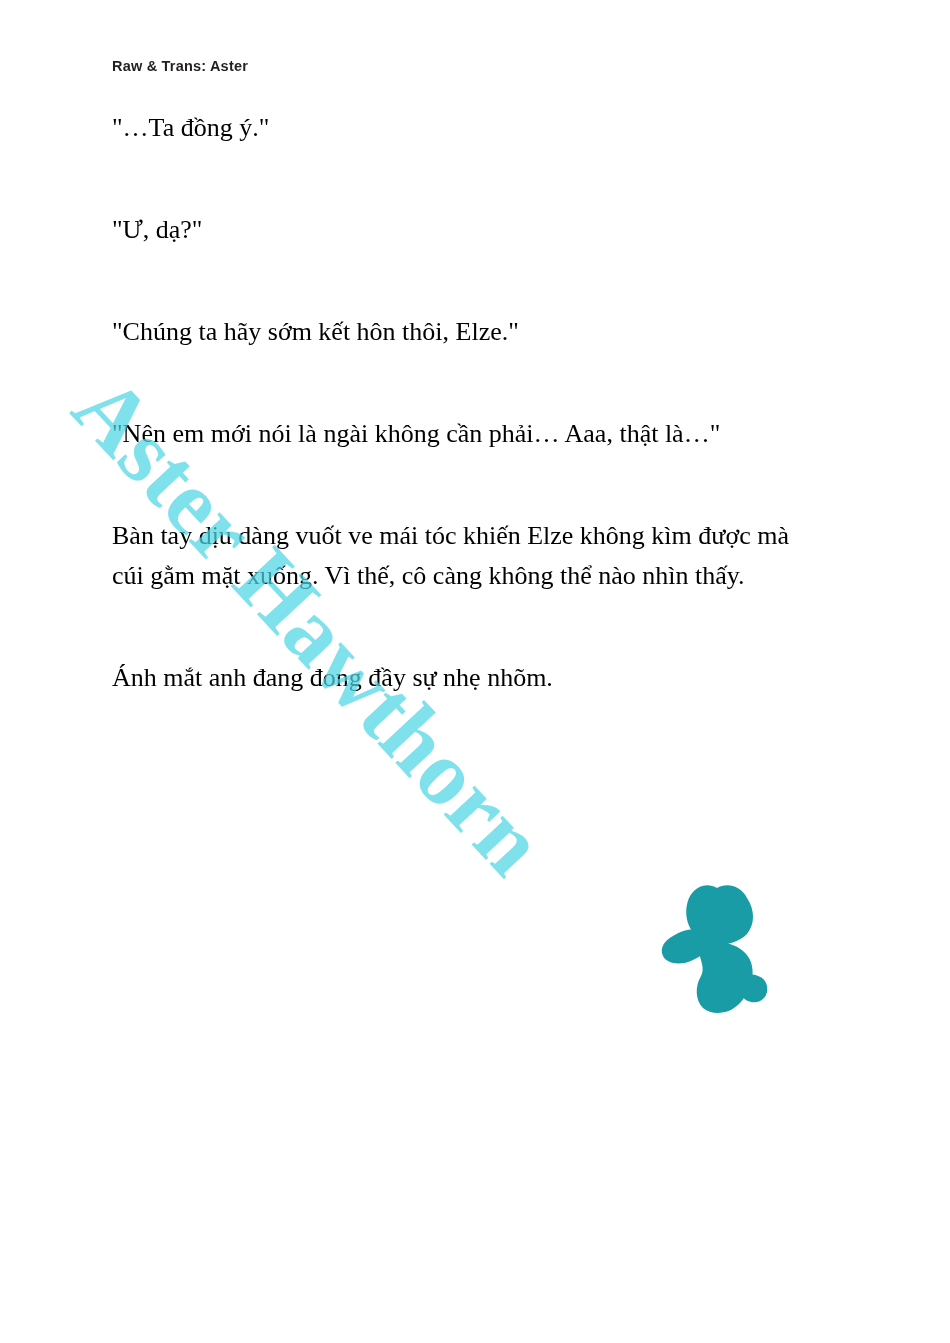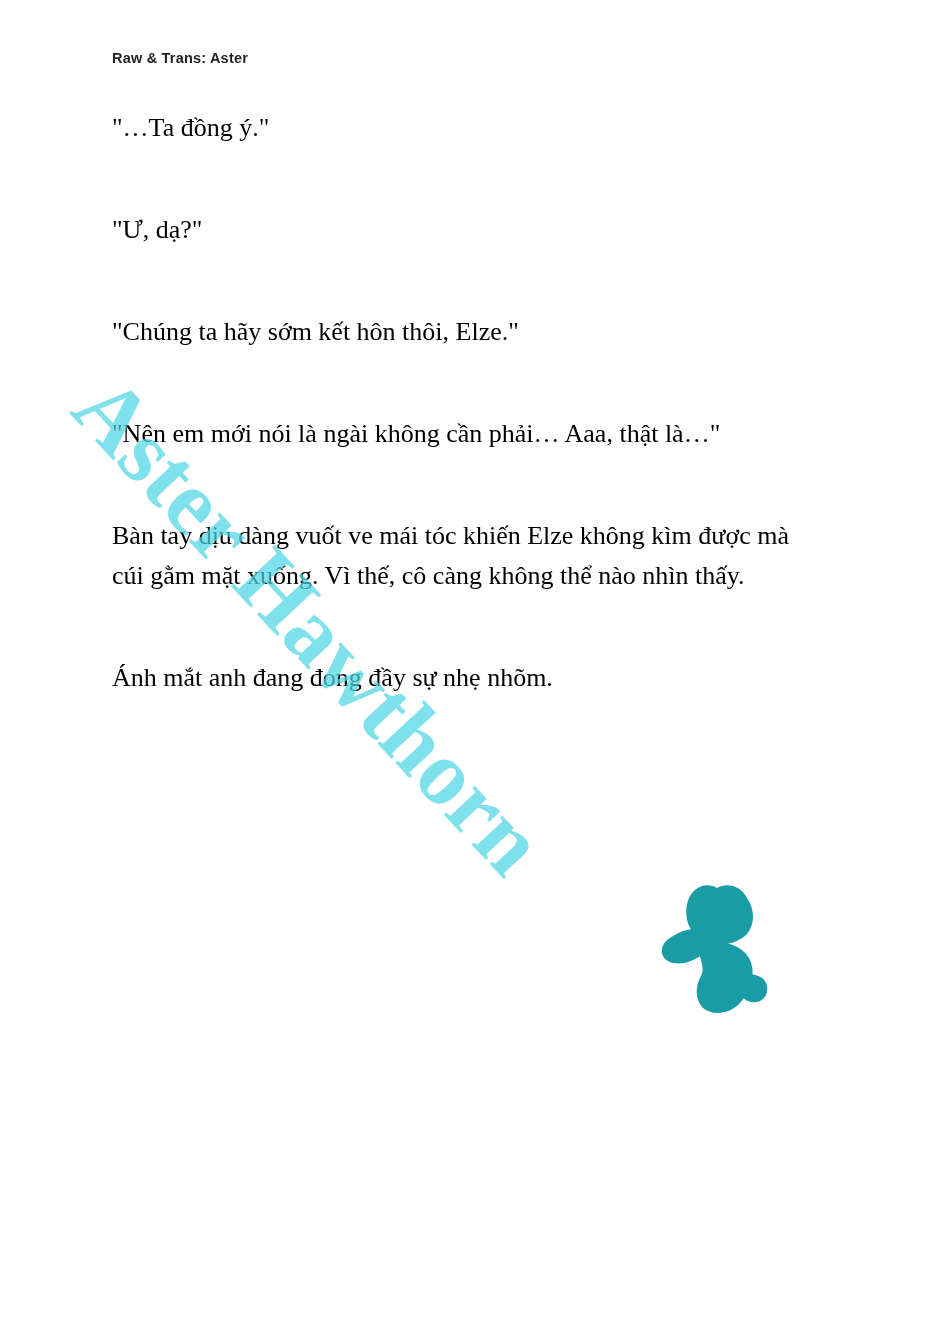--- a/index.html
+++ b/index.html
@@ -14,21 +14,21 @@
     position: relative;
     width: 950px;
     height: 1343px;
     background: #ffffff;
     overflow: hidden;
     box-sizing: border-box;
   }
   .header {
     position: absolute;
     left: 112px;
-    top: 50px;
+    top: 58px;
     font-family: "Liberation Sans", sans-serif;
     font-size: 14.5px;
     font-weight: bold;
     color: #231f20;
     letter-spacing: 0.2px;
   }
   .content {
     position: absolute;
     left: 112px;
     top: 108px;

